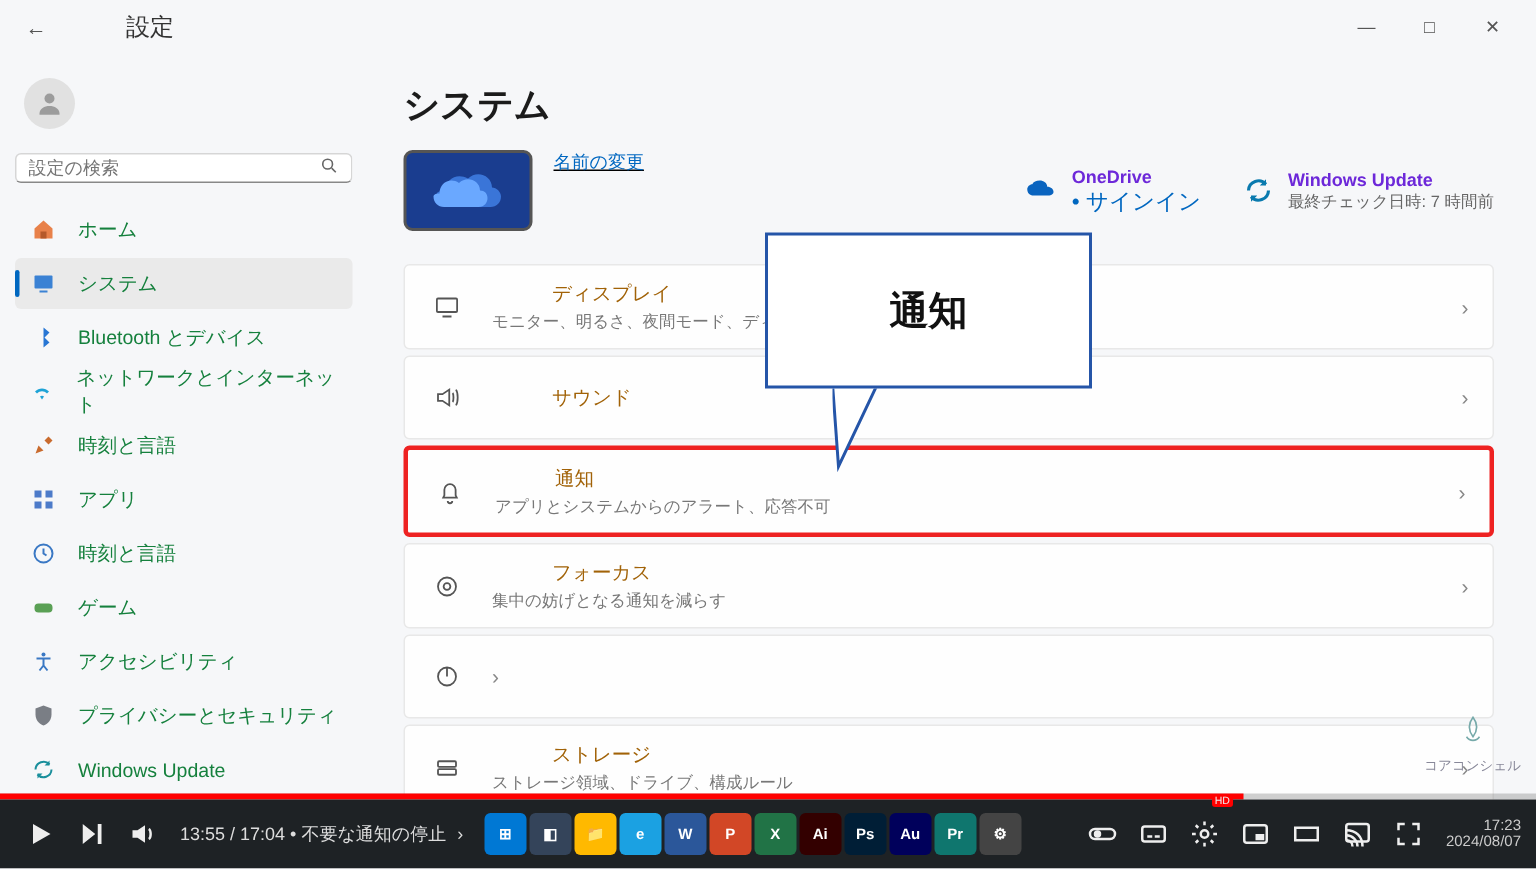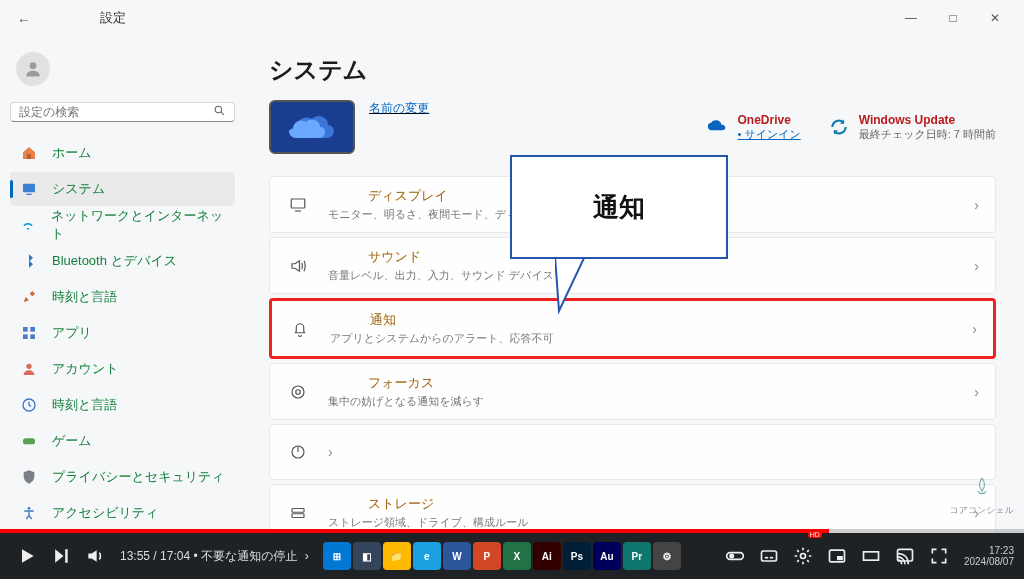--- a/index.html
+++ b/index.html
@@ -1,21 +1,21 @@
 <!DOCTYPE html>
 <html><head>
 <meta charset="utf-8">
 <style>
 * { margin: 0; padding: 0; box-sizing: border-box; font-family: "Yu Gothic UI", "Segoe UI", Meiryo, sans-serif; }
 body { background: #f3f3f3; width: 1024px; height: 579px; overflow: hidden; position: relative; }
 
 
 .titlebar { height: 36px; display: flex; align-items: center; padding: 0 8px; background: #f6f7f9; }
 .titlebar .back { width: 32px; text-align: center; color: #555; cursor: pointer; font-size: 14px; }
-.titlebar .title { font-size: 13px; color: #333; margin-left: 16px; padding-left: 44px; }
+.titlebar .title { font-size: 16px; color: #333; margin-left: 0; padding-left: 44px; }
 .titlebar .win-controls { margin-left: auto; display: flex; }
 .titlebar .win-controls div { width: 42px; height: 36px; display: flex; align-items: center; justify-content: center; color: #555; font-size: 12px; }
 
 
 .app { display: flex; height: calc(100% - 36px - 46px); background: #f6f7f9; }
 
 
 .sidebar { width: 245px; padding: 8px 10px; flex-shrink: 0; }
 .avatar-row { display: flex; align-items: center; padding: 8px 6px 16px; }
 .avatar { width: 34px; height: 34px; border-radius: 50%; background: #e1e1e1; display: flex; align-items: center; justify-content: center; color: #9c9c9c; }
@@ -31,22 +31,22 @@
 
 .main { flex: 1; padding: 18px 28px 0 24px; overflow: hidden; }
 .page-title { font-size: 24px; font-weight: 600; color: #1b1b1b; margin-bottom: 14px; }
 .hero { display: flex; align-items: center; justify-content: space-between; margin-bottom: 22px; }
 .hero-left { display: flex; align-items: flex-start; gap: 14px; text-decoration: underline; }
 .pc-thumb { width: 86px; height: 54px; border-radius: 6px; border: 2px solid #555; background: #1a3d8f; display: flex; align-items: center; justify-content: center; }
 .pc-thumb svg { width: 50px; height: 40px; }
 .rename { color: #0067c0; font-size: 12px; cursor: pointer; padding-bottom: 4px; }
 .hero-right { display: flex; gap: 28px; align-items: center; }
 .info-block { display: flex; align-items: center; gap: 10px; font-size: 12px; }
-.info-block .ib-title { font-weight: 600; color: #b91c1c; }
-.info-block .ib-sub { font-size: 11px; color: #0067c0; text-decoration: underline; }
+.info-block .ib-title { font-weight: 600; color: #6d28d9; }
+.info-block .ib-sub { font-size: 15px; color: #0067c0; }
 .info-block .ib-sub2 { font-size: 11px; color: #666; }
 
 
 .setting-row { display: flex; align-items: center; background: #fefefe; border: 1px solid #e8e8e8; border-radius: 4px; padding: 10px 16px; margin-bottom: 4px; cursor: pointer; min-height: 56px; }
 .setting-row.highlighted { border: 3px solid #e22; }
 .setting-row .ricon { width: 24px; color: #555; display: flex; align-items: center; justify-content: center; margin-right: 18px; }
 .setting-row .ricon svg { width: 18px; height: 18px; }
 .setting-row .rtexts { flex: 1; }
 .setting-row .rtitle { font-size: 13px; font-weight: 500; color: #a16207; margin-left: 40px; }
 .setting-row .rsub { font-size: 11px; color: #777; margin-top: 2px; }
@@ -127,32 +127,32 @@
           <svg viewBox="0 0 24 24">
             <rect x="3" y="4" width="18" height="13" rx="1" fill="#3b82d4"></rect>
             <rect x="8" y="19" width="8" height="2" fill="#3b82d4"></rect>
           </svg>
         </span>
       <span>システム</span>
     </div>
     <div class="nav-item">
       <span class="nicon">
           <svg viewBox="0 0 24 24">
+            <path fill="#2876d4" d="M12 2l6 5-5 5 5 5-6 5V2z"></path>
+          </svg>
+        </span>
+      <span>Bluetooth とデバイス</span>
+    </div>
+    <div class="nav-item">
+      <span class="nicon">
+          <svg viewBox="0 0 24 24">
             <path fill="#1ea3d6" d="M12 20l-2-3c1-1 3-1 4 0zM5 12c4-4 10-4 14 0l-2 2c-3-3-7-3-10 0z"></path>
           </svg>
         </span>
       <span>ネットワークとインターネット</span>
-    </div>
-    <div class="nav-item">
-      <span class="nicon">
-          <svg viewBox="0 0 24 24">
-            <path fill="#2876d4" d="M12 2l6 5-5 5 5 5-6 5V2z"></path>
-          </svg>
-        </span>
-      <span>Bluetooth とデバイス</span>
     </div>
     <div class="nav-item">
       <span class="nicon">
           <svg viewBox="0 0 24 24">
             <path fill="#c96b2e" d="M4 20l3-8 5 5-8 3zM13 7l4 4 4-4-4-4z"></path>
           </svg>
         </span>
       <span>時刻と言語</span>
     </div>
     <div class="nav-item">
@@ -162,59 +162,50 @@
             <rect x="14" y="3" width="7" height="7" fill="#4d7bc9"></rect>
             <rect x="3" y="14" width="7" height="7" fill="#4d7bc9"></rect>
             <rect x="14" y="14" width="7" height="7" fill="#4d7bc9"></rect>
           </svg>
         </span>
       <span>アプリ</span>
     </div>
     <div class="nav-item">
       <span class="nicon">
           <svg viewBox="0 0 24 24">
-            <circle cx="12" cy="8" r="4" fill="#d96b5a"></circle>
-            <path d="M4 21c0-4 4-7 8-7s8 3 8 7" fill="#d96b5a"></path>
-          </svg>
-        </span>
-      <span>アカウント</span>
-    </div>
-    <div class="nav-item">
-      <span class="nicon">
-          <svg viewBox="0 0 24 24">
             <circle cx="12" cy="12" r="9" fill="none" stroke="#3a78c4" stroke-width="2"></circle>
             <path d="M12 7v5l3 2" stroke="#3a78c4" stroke-width="2" fill="none"></path>
           </svg>
         </span>
       <span>時刻と言語</span>
     </div>
     <div class="nav-item">
       <span class="nicon">
           <svg viewBox="0 0 24 24">
             <rect x="3" y="8" width="18" height="9" rx="4" fill="#5aa055"></rect>
           </svg>
         </span>
       <span>ゲーム</span>
     </div>
     <div class="nav-item">
       <span class="nicon">
           <svg viewBox="0 0 24 24">
-            <path fill="#7a7e85" d="M12 2l8 3v6c0 5-3 9-8 11-5-2-8-6-8-11V5z"></path>
-          </svg>
-        </span>
-      <span>プライバシーとセキュリティ</span>
-    </div>
-    <div class="nav-item">
-      <span class="nicon">
-          <svg viewBox="0 0 24 24">
             <circle cx="12" cy="5" r="2" fill="#3a78c4"></circle>
             <path d="M5 9h14M12 9v7m-4 5l4-5 4 5" stroke="#3a78c4" stroke-width="2" fill="none"></path>
           </svg>
         </span>
       <span>アクセシビリティ</span>
+    </div>
+    <div class="nav-item">
+      <span class="nicon">
+          <svg viewBox="0 0 24 24">
+            <path fill="#7a7e85" d="M12 2l8 3v6c0 5-3 9-8 11-5-2-8-6-8-11V5z"></path>
+          </svg>
+        </span>
+      <span>プライバシーとセキュリティ</span>
     </div>
     <div class="nav-item">
       <span class="nicon">
           <svg viewBox="0 0 24 24">
             <path fill="none" stroke="#1a8f9c" stroke-width="2" d="M4 12a8 8 0 0 1 14-5M20 12a8 8 0 0 1-14 5"></path>
             <path fill="#1a8f9c" d="M18 3v5h-5zM6 21v-5h5z"></path>
           </svg>
         </span>
       <span>Windows Update</span>
     </div>
@@ -272,21 +263,20 @@
 
     <div class="setting-row">
       <span class="ricon">
           <svg viewBox="0 0 24 24" fill="none" stroke="#555" stroke-width="1.6">
             <path d="M4 9v6h4l6 4V5l-6 4H4z"></path>
             <path d="M17 8c1 1 1 7 0 8M20 5c2 3 2 11 0 14"></path>
           </svg>
         </span>
       <div class="rtexts">
         <div class="rtitle">サウンド</div>
-        <div class="rsub">音量レベル、出力、入力、サウンド デバイス</div>
       </div>
       <span class="chev">›</span>
     </div>
 
     <div class="setting-row highlighted">
       <span class="ricon">
           <svg viewBox="0 0 24 24" fill="none" stroke="#555" stroke-width="1.6">
             <path d="M6 17h12l-1-2v-5a5 5 0 0 0-10 0v5l-1 2zM10 20a2 2 0 0 0 4 0"></path>
           </svg>
         </span>

